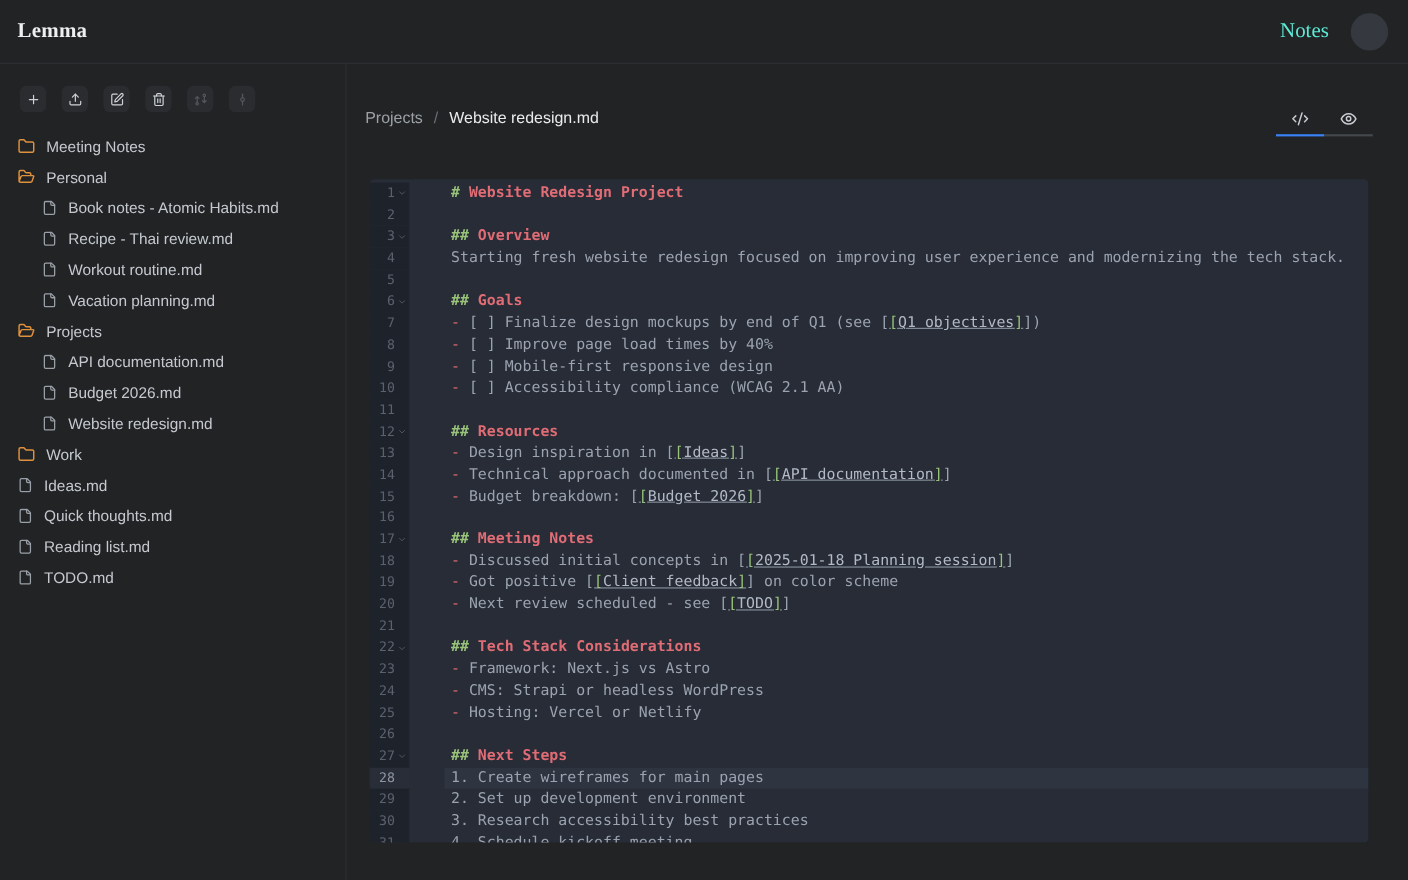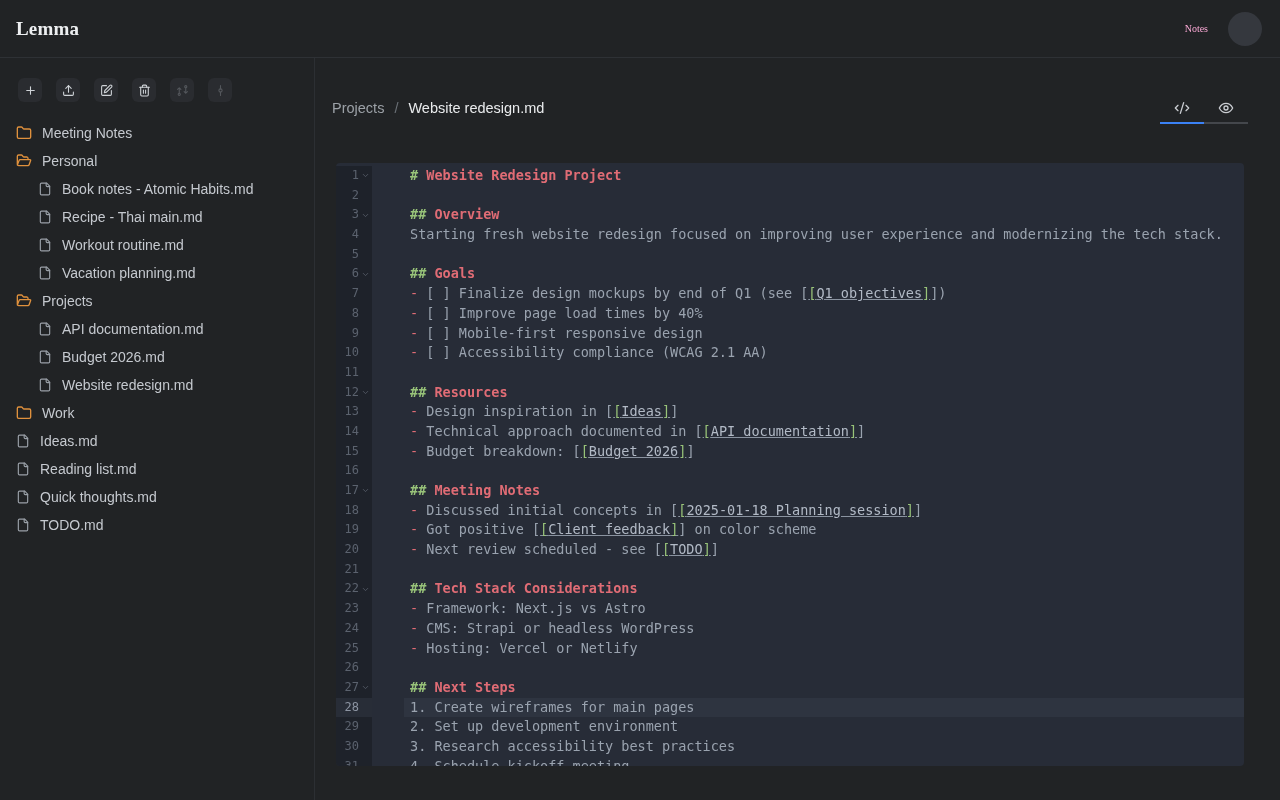--- a/index.html
+++ b/index.html
@@ -7,21 +7,21 @@
   body { background:#212325; font-family:"Liberation Sans", sans-serif; color:#c6cad0; }
 
   .app { width:1280px; height:800px; display:flex; flex-direction:column; }
 
   
   header { height:58px; flex:0 0 58px; display:flex; align-items:center; justify-content:space-between;
            padding:0 18px 0 16px; border-bottom:1px solid #2e3135; background:#212325;font-family:Liberation Serif, serif; }
   .app-title { font-size:19px; font-weight:bold; color:#edeff1; letter-spacing:.2px; }
   .header-right { display:flex; align-items:center; gap:20px; }
   .notes-btn { display:flex; align-items:center; gap:9px; background:none; border:none; cursor:pointer;
-               color:#f9a8d4; font-size:10px; font-family:inherit; }
+               color:#5eead4; font-size:19px; font-family:inherit; }
   .notes-btn .ic { color:#cfd2d5; }
   .avatar { width:34px; height:34px; border-radius:50%; background:#35383e; border:none; cursor:pointer;
             display:flex; align-items:center; justify-content:center; color:#e8eaec; }
 
   
   .body { flex:1; display:flex; min-height:0; }
   aside { width:315px; flex:0 0 315px; border-right:1px solid #2c2f33; padding-top:20px; }
 
   .toolbar { display:flex; gap:14px; margin:0 0 17px 18px; }
   .tb { width:24px; height:24px; border-radius:6px; background:#2a2c30; border:none; cursor:pointer;
@@ -172,21 +172,21 @@
             </span>
             <span class="tlabel">Book notes - Atomic Habits.md</span>
           </div>
           <div class="trow lvl1">
             <span class="ic file" style="width:14px;height:14px">
               <svg viewBox="0 0 24 24" fill="none" stroke="currentColor" stroke-width="2" stroke-linecap="round" stroke-linejoin="round">
                 <path d="M15 2H6a2 2 0 0 0-2 2v16a2 2 0 0 0 2 2h12a2 2 0 0 0 2-2V7Z"></path>
                 <path d="M14 2v4a2 2 0 0 0 2 2h4"></path>
               </svg>
             </span>
-            <span class="tlabel">Recipe - Thai main.md</span>
+            <span class="tlabel">Recipe - Thai review.md</span>
           </div>
           <div class="trow lvl1">
             <span class="ic file" style="width:14px;height:14px">
               <svg viewBox="0 0 24 24" fill="none" stroke="currentColor" stroke-width="2" stroke-linecap="round" stroke-linejoin="round">
                 <path d="M15 2H6a2 2 0 0 0-2 2v16a2 2 0 0 0 2 2h12a2 2 0 0 0 2-2V7Z"></path>
                 <path d="M14 2v4a2 2 0 0 0 2 2h4"></path>
               </svg>
             </span>
             <span class="tlabel">Workout routine.md</span>
           </div>
@@ -251,30 +251,30 @@
             </span>
             <span class="tlabel">Ideas.md</span>
           </div>
           <div class="trow">
             <span class="ic file" style="width:14px;height:14px">
               <svg viewBox="0 0 24 24" fill="none" stroke="currentColor" stroke-width="2" stroke-linecap="round" stroke-linejoin="round">
                 <path d="M15 2H6a2 2 0 0 0-2 2v16a2 2 0 0 0 2 2h12a2 2 0 0 0 2-2V7Z"></path>
                 <path d="M14 2v4a2 2 0 0 0 2 2h4"></path>
               </svg>
             </span>
+            <span class="tlabel">Quick thoughts.md</span>
+          </div>
+          <div class="trow">
+            <span class="ic file" style="width:14px;height:14px">
+              <svg viewBox="0 0 24 24" fill="none" stroke="currentColor" stroke-width="2" stroke-linecap="round" stroke-linejoin="round">
+                <path d="M15 2H6a2 2 0 0 0-2 2v16a2 2 0 0 0 2 2h12a2 2 0 0 0 2-2V7Z"></path>
+                <path d="M14 2v4a2 2 0 0 0 2 2h4"></path>
+              </svg>
+            </span>
             <span class="tlabel">Reading list.md</span>
-          </div>
-          <div class="trow">
-            <span class="ic file" style="width:14px;height:14px">
-              <svg viewBox="0 0 24 24" fill="none" stroke="currentColor" stroke-width="2" stroke-linecap="round" stroke-linejoin="round">
-                <path d="M15 2H6a2 2 0 0 0-2 2v16a2 2 0 0 0 2 2h12a2 2 0 0 0 2-2V7Z"></path>
-                <path d="M14 2v4a2 2 0 0 0 2 2h4"></path>
-              </svg>
-            </span>
-            <span class="tlabel">Quick thoughts.md</span>
           </div>
           <div class="trow">
             <span class="ic file" style="width:14px;height:14px">
               <svg viewBox="0 0 24 24" fill="none" stroke="currentColor" stroke-width="2" stroke-linecap="round" stroke-linejoin="round">
                 <path d="M15 2H6a2 2 0 0 0-2 2v16a2 2 0 0 0 2 2h12a2 2 0 0 0 2-2V7Z"></path>
                 <path d="M14 2v4a2 2 0 0 0 2 2h4"></path>
               </svg>
             </span>
             <span class="tlabel">TODO.md</span>
           </div>

